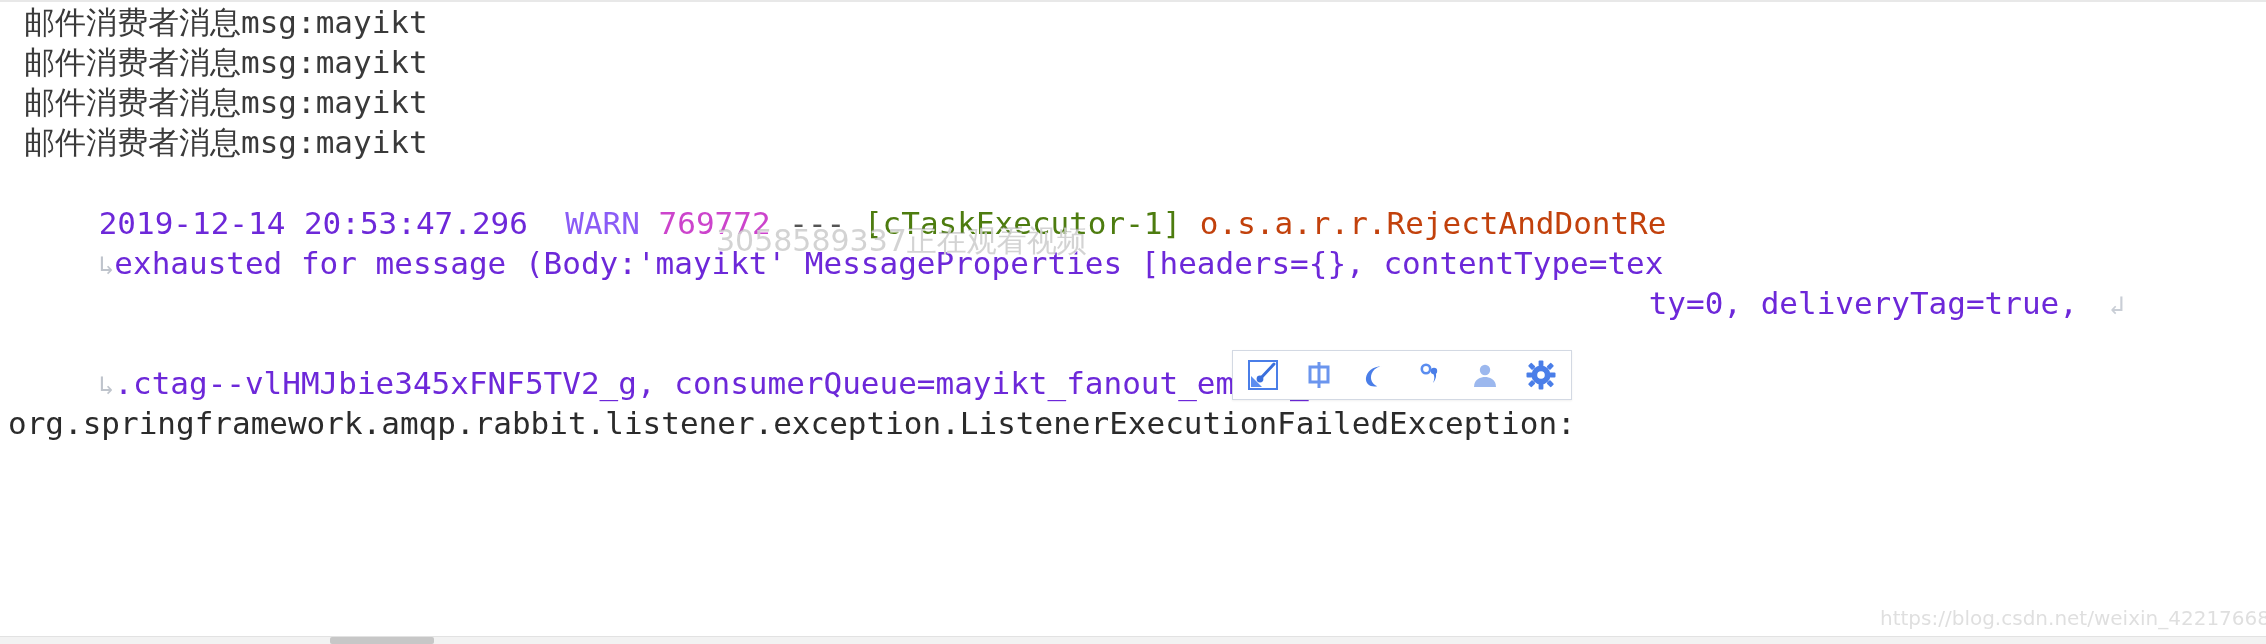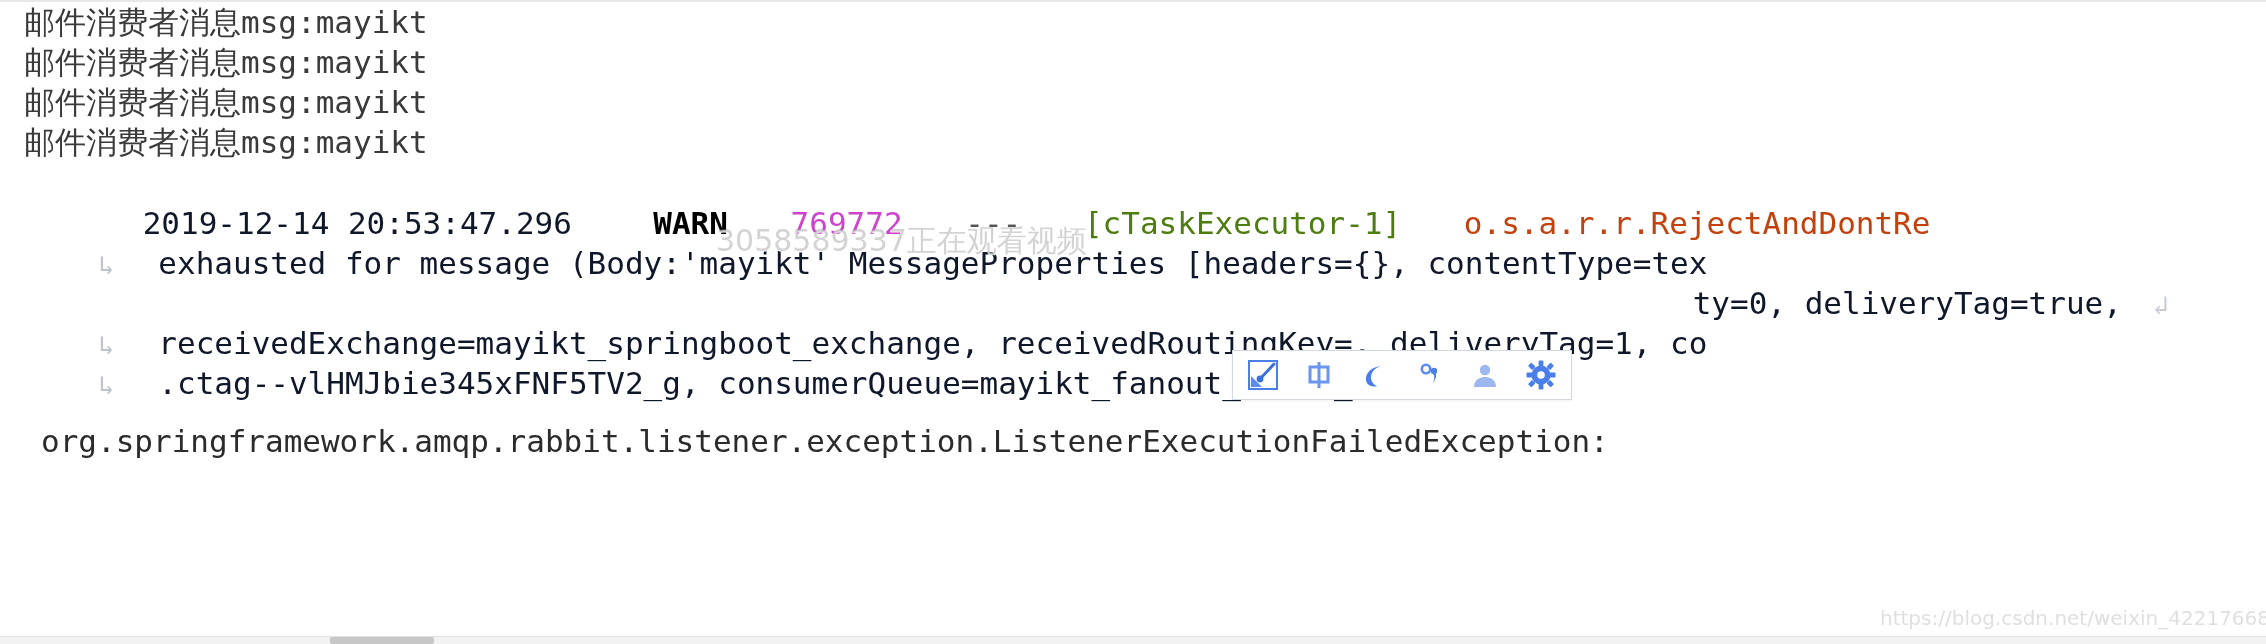--- a/index.html
+++ b/index.html
@@ -51,22 +51,22 @@
   
   .wrap-glyph {
     color: #bfc4cc;
     font-size: 26px;
   }
   .wrap-glyph-end {
     color: #c9ced6;
     font-size: 26px;
   }
 
-  .tok-plain  { color: #0f172a; margin-left: 44px; }
-  .tok-warn   { color: #000000; font-weight: bold; }
+  .tok-plain  { color: #6d28d9; }
+  .tok-warn   { color: #8b5cf6; }
   .tok-pid    { color: #cc44cc; }
   .tok-dashes { color: #555555; }
   .tok-thread { color: #4d7c0f; }
   .tok-logger { color: #c2410c; }
 
   
   .watermark {
     position: absolute;
     white-space: pre;
     font-family: "DejaVu Sans", "Liberation Sans", sans-serif;
@@ -155,29 +155,26 @@
 
   <div class="log-line" style="left:24px; top:203px;">
     <span class="wrap-glyph">↳</span><span class="tok-plain">exhausted for message (Body:'mayikt' MessageProperties [headers={}, contentType=tex</span>
   </div>
 
 
   <div class="log-line" style="left:1574px; top:243px;">
     <span class="tok-plain">ty=0, deliveryTag=true,</span><span class="wrap-glyph-end">  </span><span class="wrap-glyph-end">↲</span>
   </div>
 
-  <div class="log-line" style="left:24px; top:283px;">
-    <span class="wrap-glyph">↳</span><span class="tok-plain">receivedExchange=mayikt_springboot_exchange, receivedRoutingKey=, deliveryTag=1, co</span>
-  </div>
 
   <div class="log-line" style="left:24px; top:323px;">
     <span class="wrap-glyph">↳</span><span class="tok-plain">.ctag--vlHMJbie345xFNF5TV2_g, consumerQueue=mayikt_fanout_email_queue])</span>
   </div>
 
-  <div class="log-line" style="left:41px; top:403px;margin-top:18px;">org.springframework.amqp.rabbit.listener.exception.ListenerExecutionFailedException:</div>
+  <div class="log-line" style="left:8px; top:403px;">org.springframework.amqp.rabbit.listener.exception.ListenerExecutionFailedException:</div>
 
   <div class="watermark" id="watermark-top">3058589337正在观看视频</div>
 
   <div class="watermark" id="watermark-bottom">https://blog.csdn.net/weixin_42217668</div>
 
   <div id="ime-toolbar">
 
     <div class="ime-btn">
       <svg width="30" height="30" viewBox="0 0 30 30">
         <rect x="1" y="1" width="28" height="28" fill="#ffffff" stroke="#4a7ee8" stroke-width="2"></rect>

